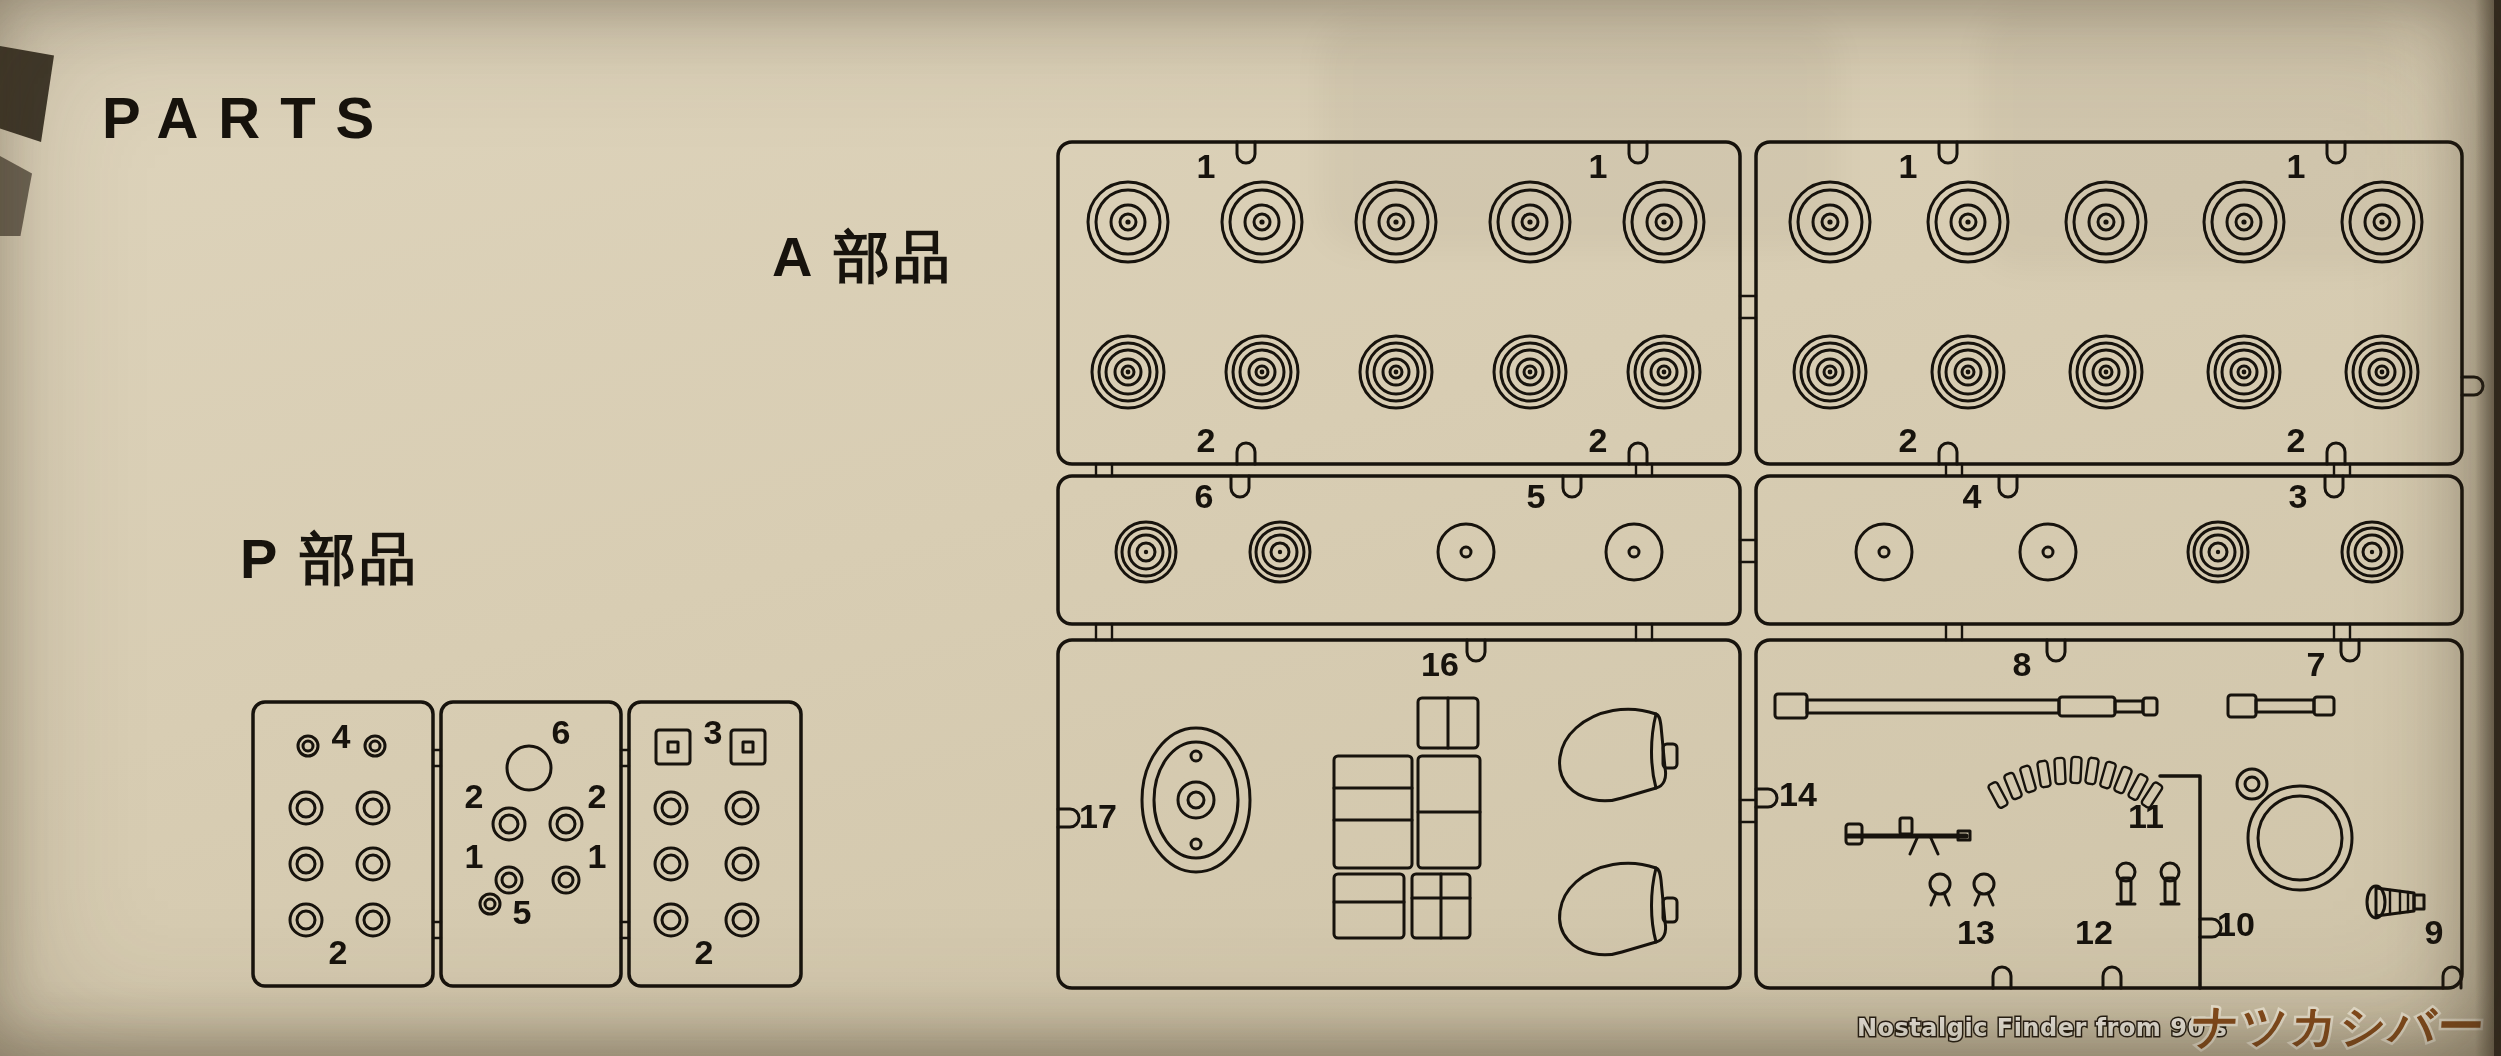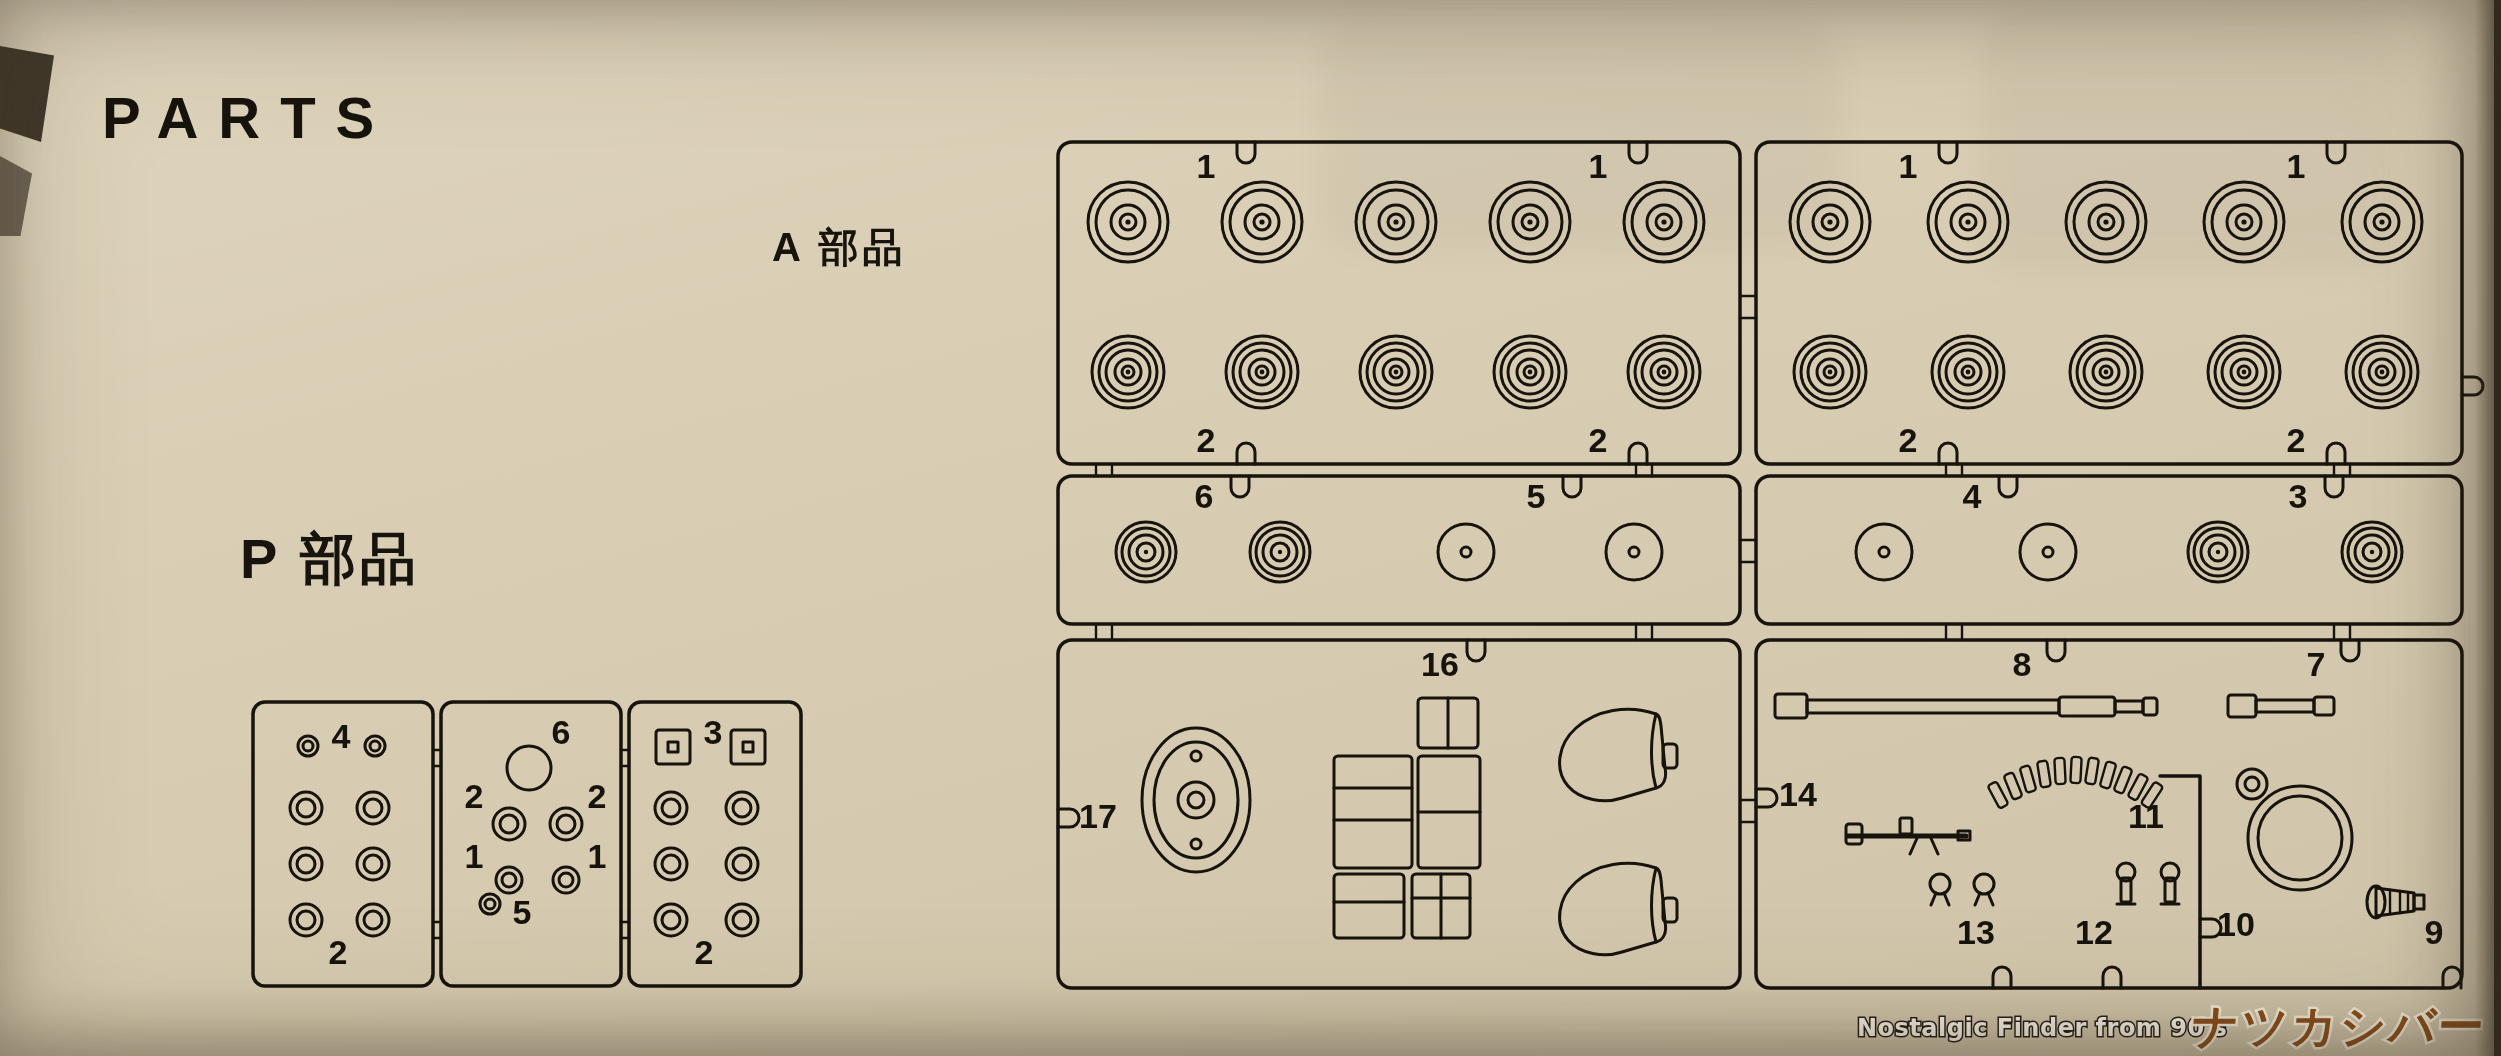--- a/index.html
+++ b/index.html
@@ -38,21 +38,21 @@
     clip-path:polygon(0 0,100% 10%,76% 100%,0 86%);
   }
   .corner-mark-2{
     position:absolute;left:0;top:156px;width:32px;height:80px;background:#241d12;opacity:.6;
     clip-path:polygon(0 0,100% 22%,64% 100%,0 100%);
   }
   .heading{
     position:absolute;color:var(--ink);font-weight:700;white-space:nowrap;
   }
   .title{left:102px;top:84px;font-size:58px;letter-spacing:20px;text-align:right;}
-  .label-a{left:772px;top:220px;font-size:40px;letter-spacing:4px;}
+  .label-a{left:772px;top:220px;font-size:56px;letter-spacing:4px;}
   .label-p{left:240px;top:522px;font-size:56px;letter-spacing:4px;}
   .diagram{position:absolute;left:0;top:0;}
   .diagram .s{fill:none;stroke:var(--ink);stroke-width:3;stroke-linecap:round;stroke-linejoin:round;}
   .diagram .fr{stroke-width:3.5;}
   .diagram .thin{stroke-width:2.4;}
   .diagram .thick{stroke-width:5;}
   .diagram .dot{fill:var(--ink);stroke:none;}
   .pn{
     font-family:"Liberation Sans",sans-serif;font-weight:700;font-size:34px;
     fill:var(--ink);text-anchor:middle;

